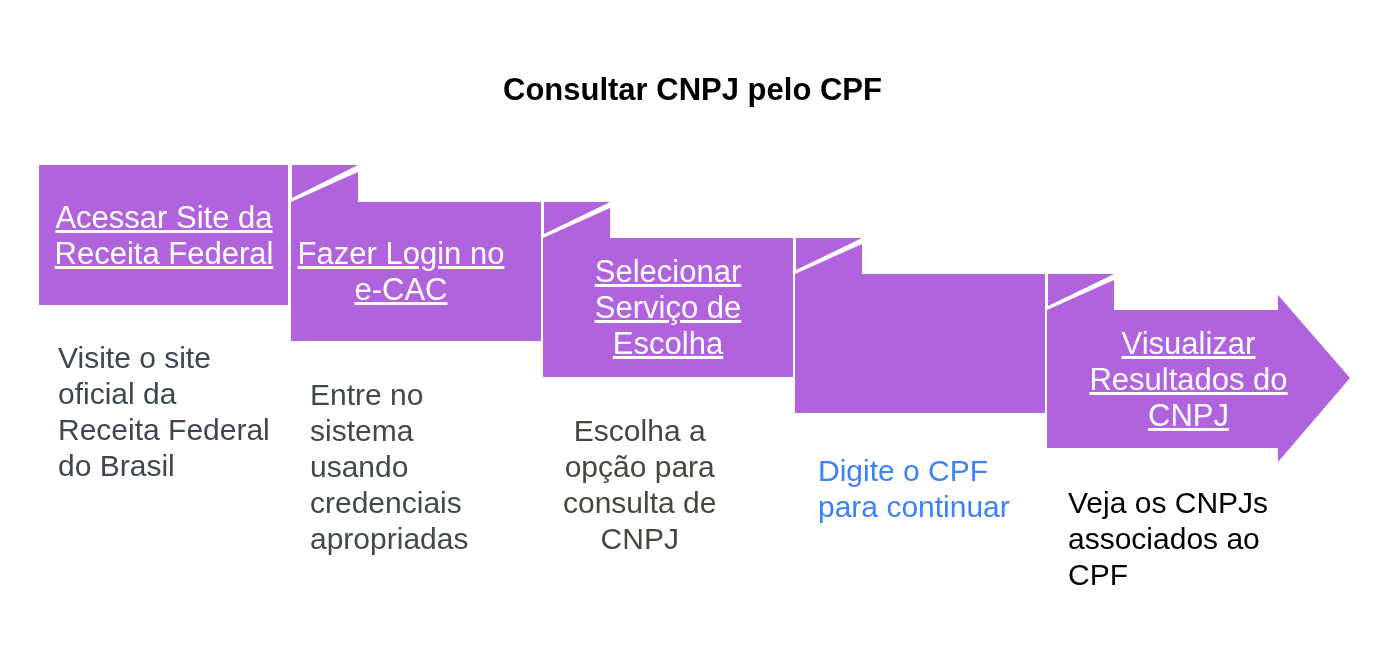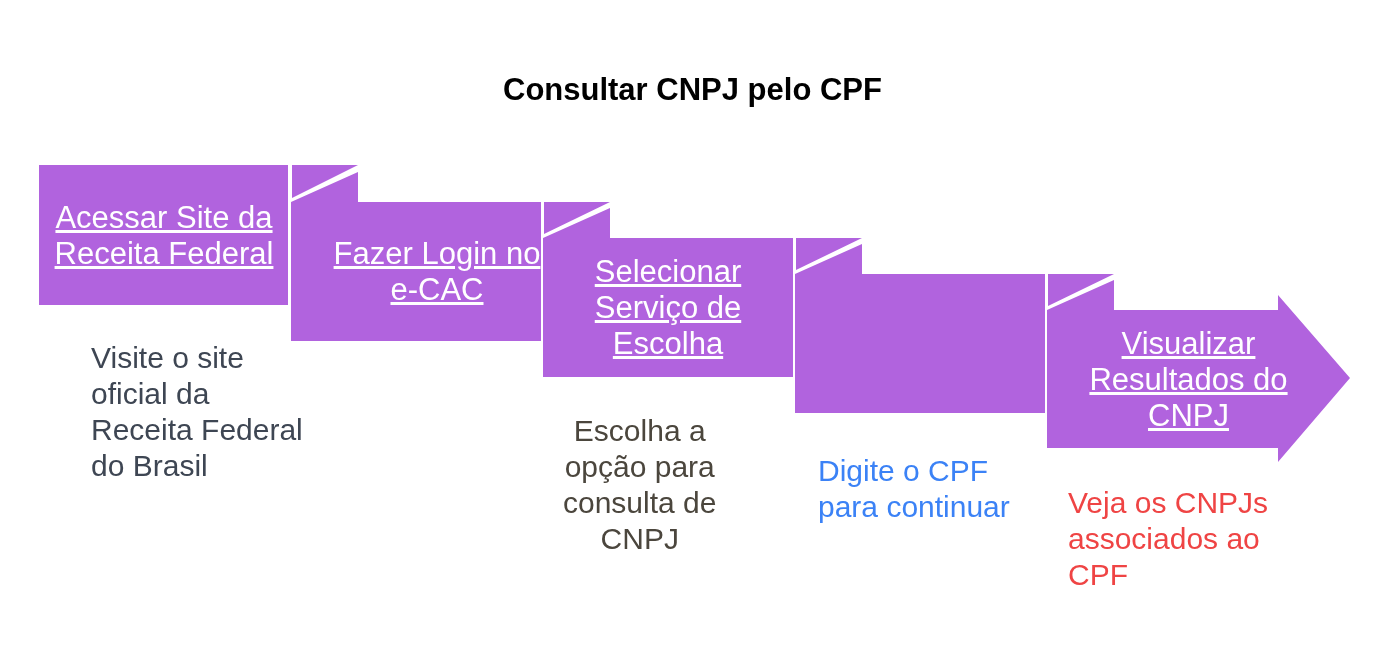--- a/index.html
+++ b/index.html
@@ -31,25 +31,25 @@
     text-decoration:underline;
   }
   .step-desc{
     position:absolute;
     white-space:pre-line;
     font-size:30px;
     line-height:36px;
     text-align:left;
   }
   .lbl-1{left:39px;top:166px;width:250px;height:139px;}
-  .lbl-2{left:291px;top:202px;width:220px;height:139px;padding-left:36px;}
+  .lbl-2{left:291px;top:202px;width:220px;height:139px;}
   .lbl-3{left:543px;top:238px;width:250px;height:139px;}
   .lbl-4{left:795px;top:274px;width:250px;height:139px;}
   .lbl-5{left:1047px;top:310px;width:231px;height:139px;padding-left:26px;}
-  .dsc-1{left:58px;top:340px;margin-left:33px;}
+  .dsc-1{left:58px;top:340px;}
   .dsc-2{left:310px;top:377px;}
   .dsc-3{left:563px;top:413px;}
   .dsc-4{left:818px;top:453px;}
   .dsc-5{left:1068px;top:485px;}
 </style>
 </head>
 <body>
 
 <div class="canvas">
 
@@ -84,23 +84,28 @@
 Serviço de
 Escolha</div>
   <div class="step-label lbl-5">Visualizar
 Resultados do
 CNPJ</div>
 
   <div class="step-desc dsc-1" style="color: rgb(62, 70, 83);">Visite o site
 oficial da
 Receita Federal
 do Brasil</div>
+  <div class="step-desc dsc-2" style="color: rgb(63, 75, 69);">Entre no
+sistema
+usando
+credenciais
+apropriadas</div>
   <div class="step-desc dsc-3" style="color: rgb(75, 70, 61); text-align: center;">Escolha a
 opção para
 consulta de
 CNPJ</div>
   <div class="step-desc dsc-4" style="color: #3b82f6;">Digite o CPF
 para continuar</div>
-  <div class="step-desc dsc-5" style="color: #ef4444;">Veja os CNPJs
+  <div class="step-desc dsc-5" style="color: #000000;">Veja os CNPJs
 associados ao
 CPF</div>
 
 </div>
 
 </body></html>

